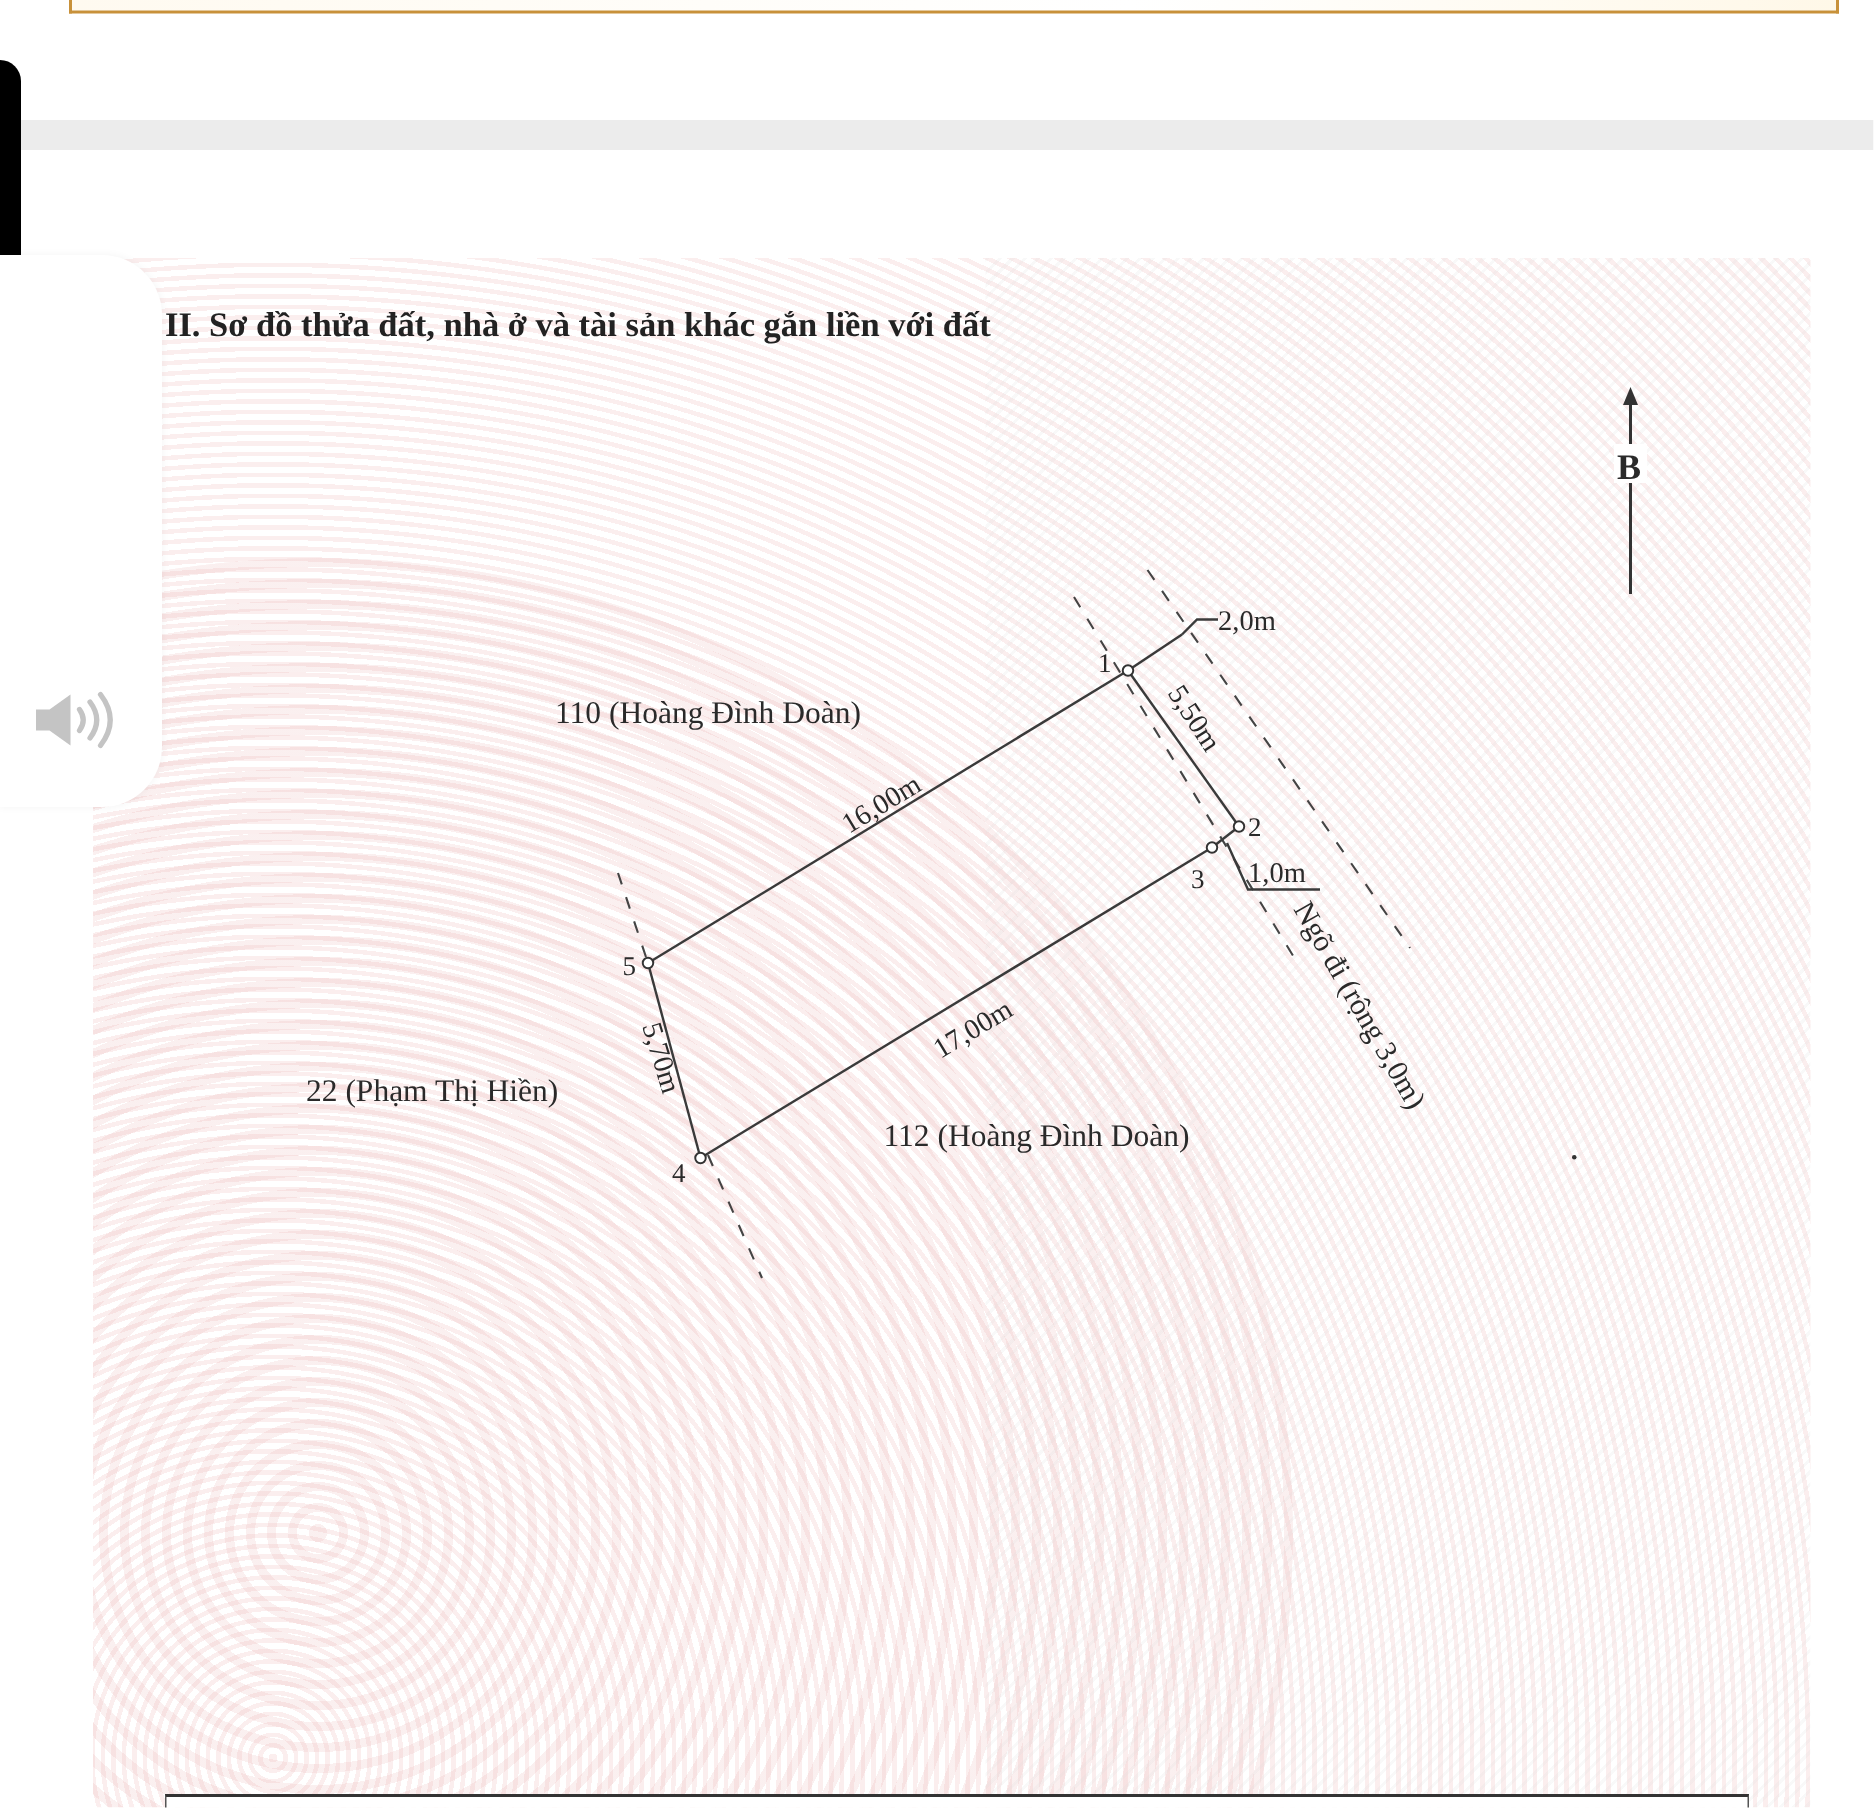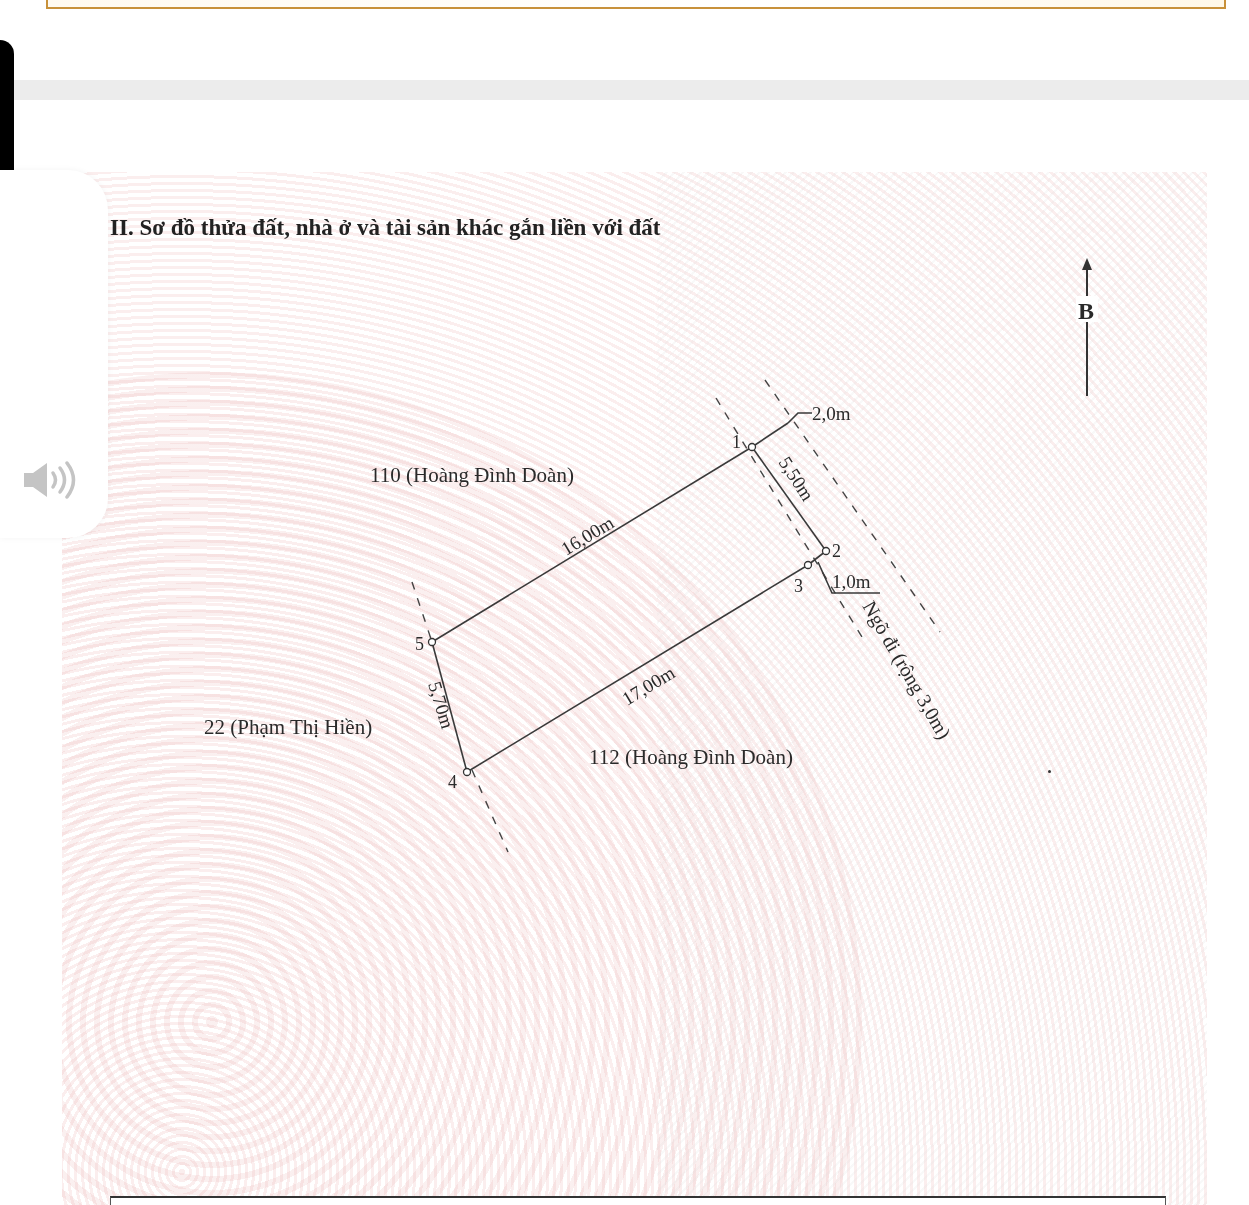--- a/index.html
+++ b/index.html
@@ -28,21 +28,21 @@
   .page::before {
     content: ""; position: absolute; left: -500px; top: 200px; width: 1300px; height: 1300px;
     border-radius: 50%;
     background: repeating-radial-gradient(circle, rgba(230,170,170,0.18) 0 6px, rgba(255,255,255,0) 6px 14px);
   }
   .page::after {
     content: ""; position: absolute; right: 0; top: 0; width: 550px; height: 100%;
     background: repeating-linear-gradient(135deg, rgba(220,220,220,0.18) 0 2px, rgba(255,255,255,0) 2px 6px);
   }
   .section-title {
-    position: absolute; left: 110px; top: 215px; font-size: 23px; font-weight: bold;
+    position: absolute; left: 110px; top: 204px; font-size: 23px; font-weight: bold;
     color: #222; white-space: nowrap; z-index: 3;
   }
   .left-dark {
     position: absolute; left: 0; top: 40px; width: 14px; height: 340px;
     background: #000; border-radius: 0 40px 40px 0; z-index: 4;
   }
   .sound-pill {
     position: absolute; left: 0; top: 170px; width: 108px; height: 368px;
     background: #ffffff; border-radius: 0 40px 40px 0; z-index: 5;
     box-shadow: 0 0 6px rgba(0,0,0,0.05);

